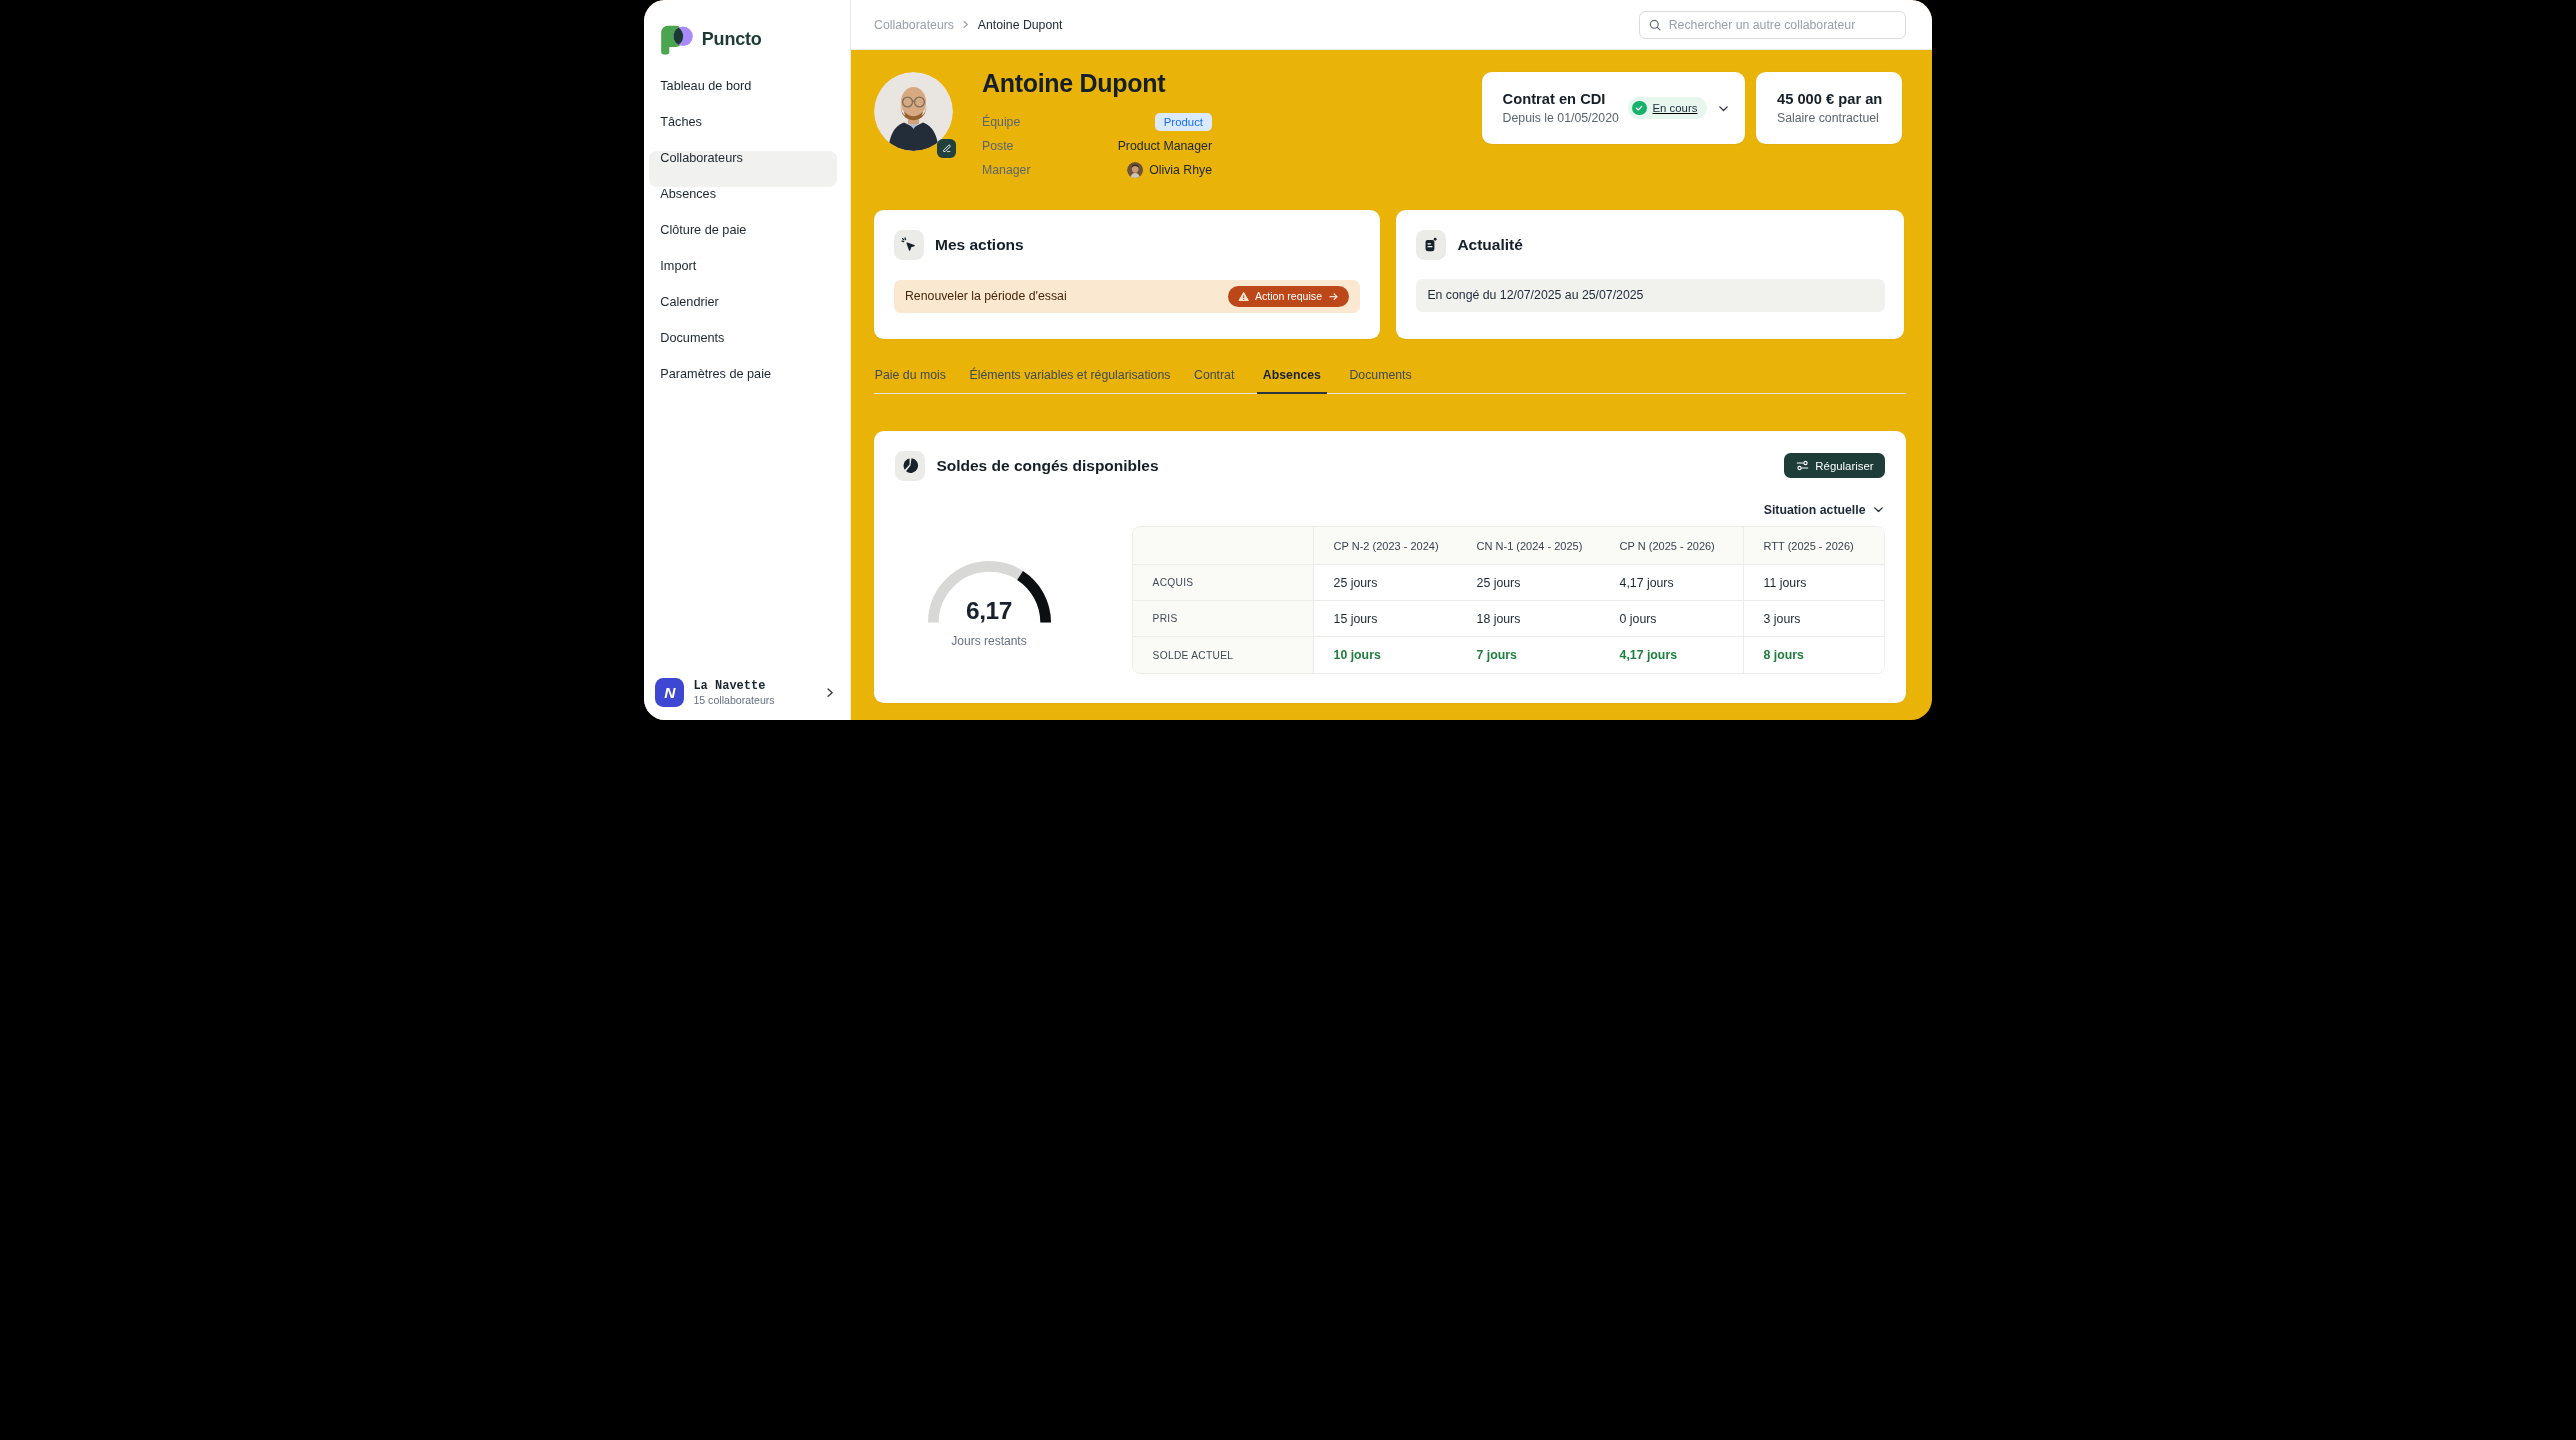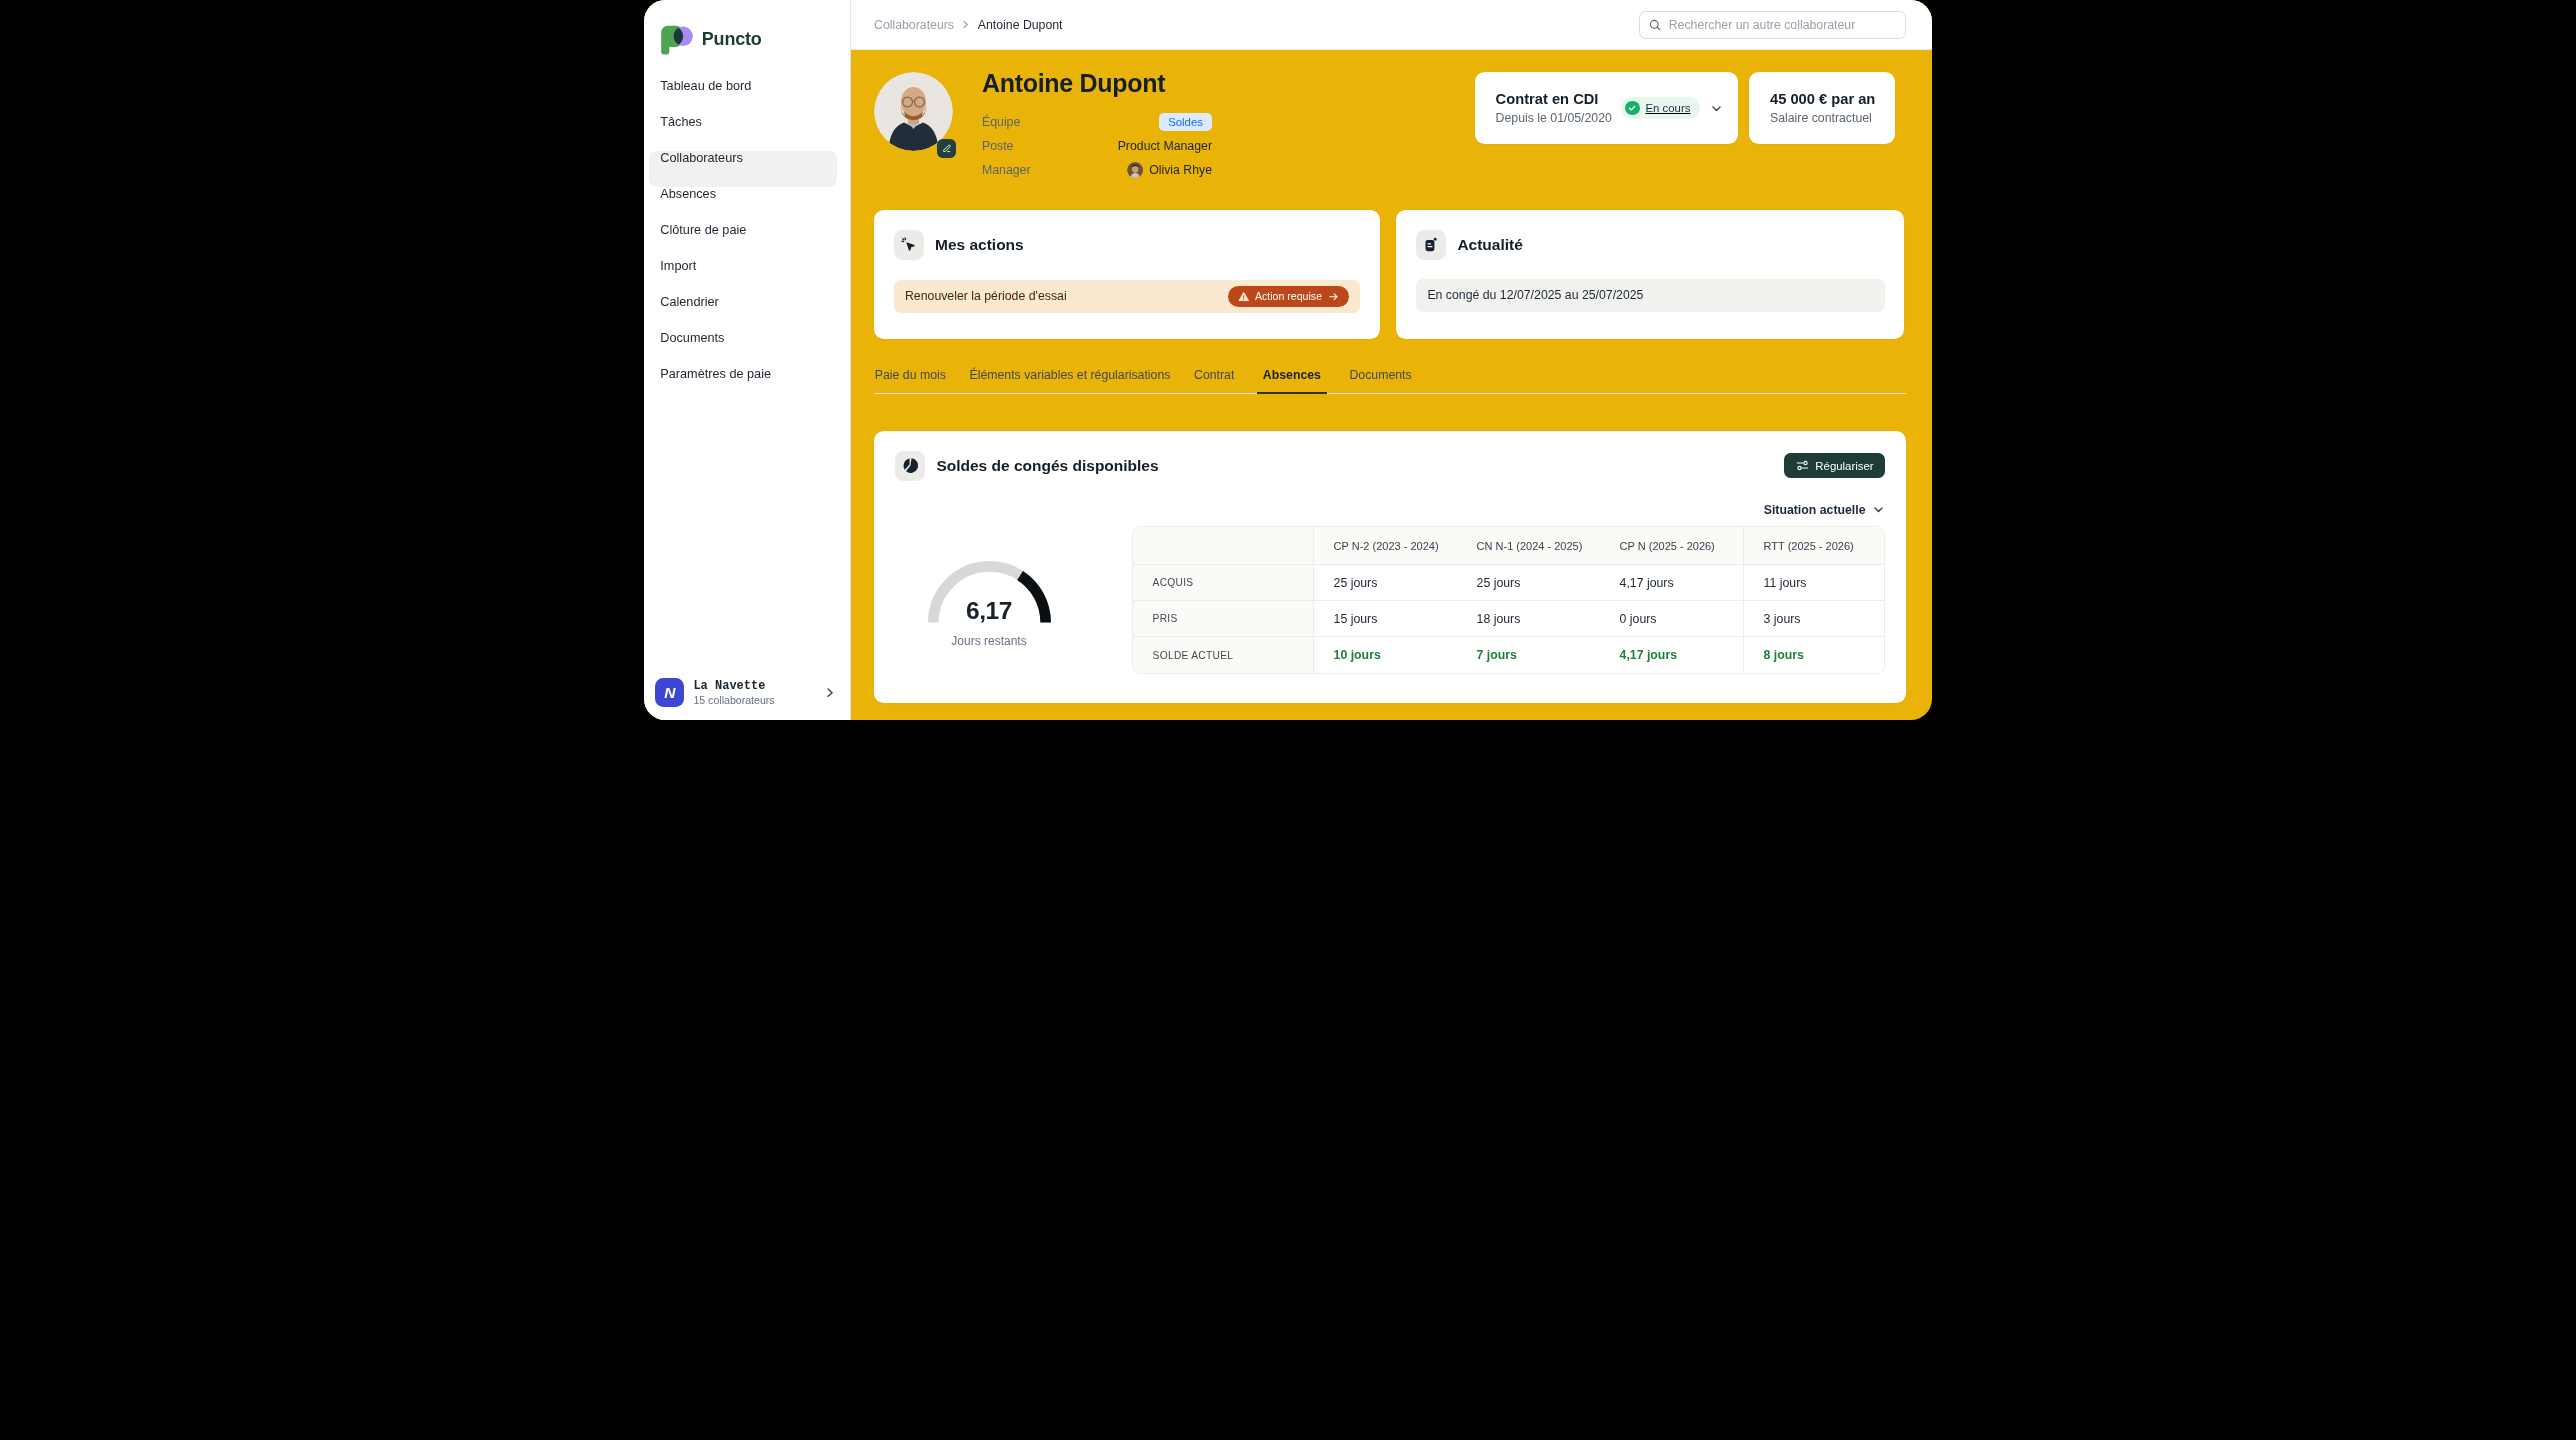--- a/index.html
+++ b/index.html
@@ -37,21 +37,21 @@
   .avatar-wrap { position:absolute; left:0; top:0; width:79px; height:79px; }
   .avatar-wrap svg { border-radius:50%; display:block; }
   .edit-btn { position:absolute; right:-3.3px; bottom:-6.5px; width:19px; height:19px; border-radius:5.7px; background:#21413c; display:flex; align-items:center; justify-content:center; cursor:pointer; border:0; }
   .p-name { position:absolute; left:108px; top:-3.3px; font-size:25px; font-weight:700; color:#151f29; letter-spacing:-0.3px; }
   .p-fields { position:absolute; left:108px; top:38px; width:230px; }
   .p-field { display:flex; align-items:center; height:24px; }
   .p-label { font-size:12.3px; color:#5b6570; }
   .p-value { margin-left:auto; font-size:12.3px; color:#1c2630; display:flex; align-items:center; gap:5.7px; }
   .badge-blue { background:#dbeafe; color:#1a6ff5; font-size:11.4px; padding:3.3px 9px; border-radius:4.9px; }
 
-  .cards-right { position:absolute; top:0; right:11px; display:flex; gap:11.4px; }
+  .cards-right { position:absolute; top:0; right:4px; display:flex; gap:11.4px; }
   .card { background:#fff; border-radius:9.8px; box-shadow:0 0.8px 1.6px rgba(16,24,40,.04); }
   .contract-card { width:263px; height:72px; display:flex; align-items:center; padding:0 13px 0 21px; gap:8.2px; }
   .cc-title { font-size:14.7px; font-weight:700; color:#151f29; }
   .cc-sub { font-size:12.3px; color:#5b6570; margin-top:4.1px; }
   .status-pill { margin-left:auto; background:#e7f7ee; border-radius:13px; display:flex; align-items:center; gap:5.7px; padding:3.3px 9.8px 3.3px 4.1px;text-decoration:underline; }
   .status-dot { width:14.7px; height:14.7px; border-radius:50%; background:#17b26a; display:flex; align-items:center; justify-content:center; }
   .status-text { font-size:11.4px; color:#1d2939; }
   .cc-chevron { cursor:pointer; display:flex; padding:1.6px; }
   .salary-card { width:146px; height:72px; padding:0 16.4px 0 21px; display:flex; flex-direction:column; justify-content:center; }
 
@@ -204,21 +204,21 @@
                   <line x1="10.5" y1="16.4" x2="15.5" y2="16.4"></line>
                 </svg>
             </span>
           </button>
         </div>
         <div class="p-name">Antoine Dupont</div>
         <div class="p-fields">
           <div class="p-field">
             <span class="p-label">Équipe</span>
             <span class="p-value">
-                <span class="badge-blue">Soldes</span>
+                <span class="badge-blue">Product</span>
               </span>
           </div>
           <div class="p-field">
             <span class="p-label">Poste</span>
             <span class="p-value">Product Manager</span>
           </div>
           <div class="p-field">
             <span class="p-label">Manager</span>
             <span class="p-value">
               <svg width="16.4" height="16.4" viewBox="0 0 20 20" style="border-radius:50%;">

